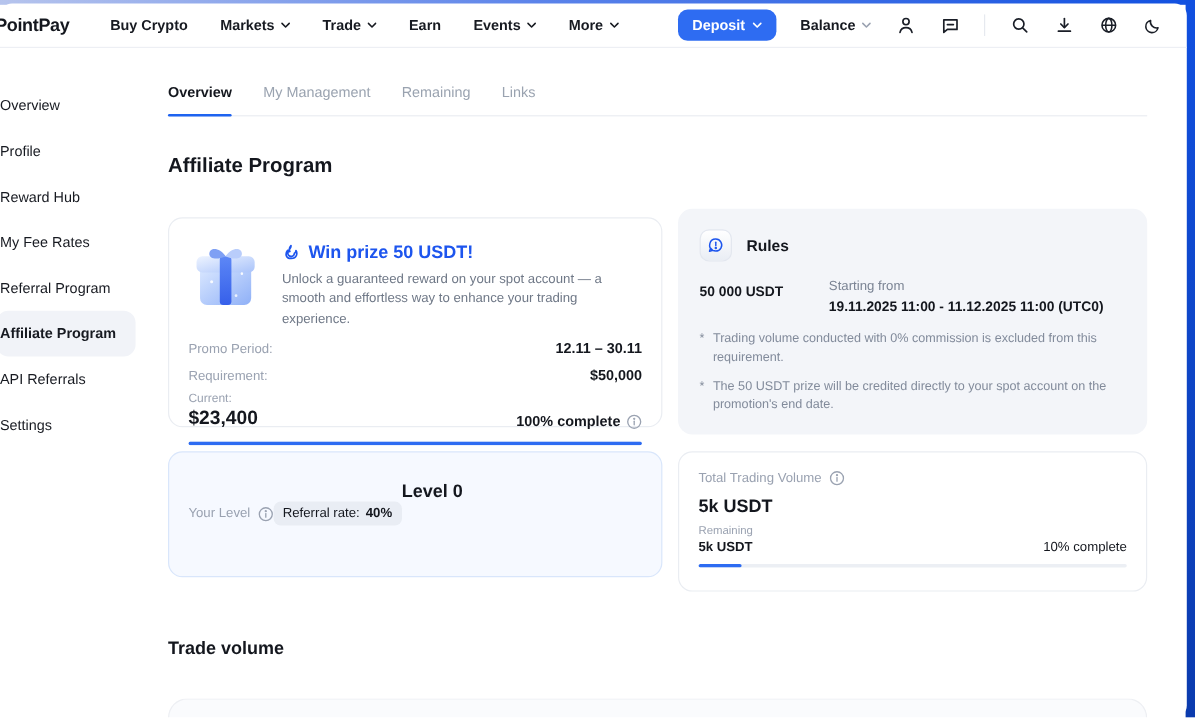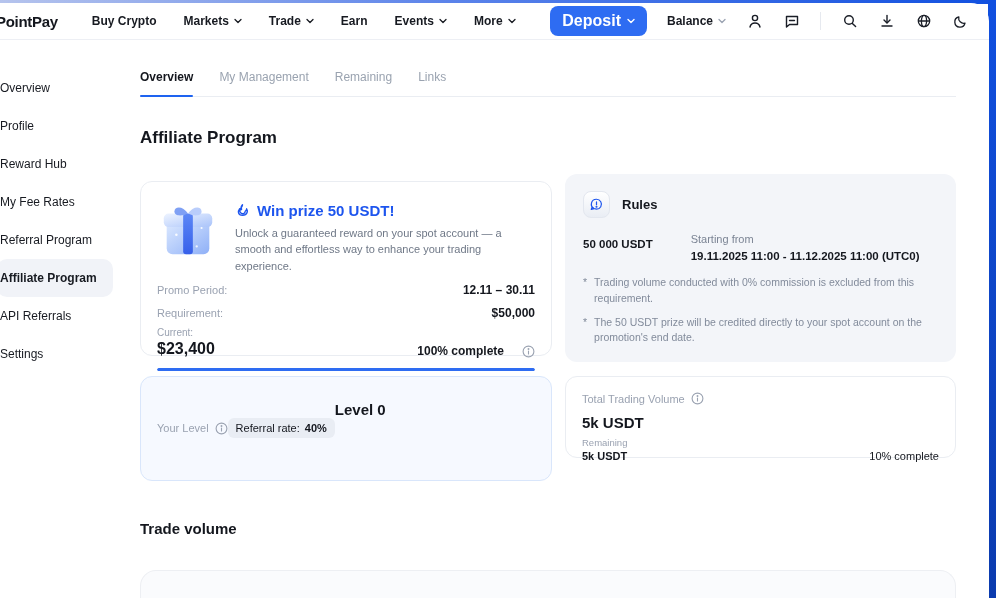--- a/index.html
+++ b/index.html
@@ -6,34 +6,34 @@
   html,body { width:996px; height:598px; overflow:hidden; background:#fff;
     font-family:"Liberation Sans", sans-serif; -webkit-font-smoothing:antialiased; }
   .stage { position:relative; width:996px; height:598px; background:#fff; }
 
   
   .frame-top { position:absolute; top:0; left:0; right:0; height:4px;
     background:linear-gradient(90deg,#b6c4ed 0%,#5b83ea 45%,#1150e0 100%); }
   .frame-right { position:absolute; top:0; right:0; bottom:0; width:8px;
     background:linear-gradient(180deg,#1150e0 0%,#0b3bae 100%); }
   .page { position:absolute; top:3px; left:0; right:7px; bottom:0; background:#fff;
-    border-top-right-radius:18px; overflow:hidden; }
+    border-top-right-radius:18px; overflow:hidden;border-radius:10px; }
 
   
   .topnav { height:37px; display:flex; align-items:center; padding:0 20px 0 0;
     border-bottom:1px solid #edeff4; }
   .logo { font-size:15px; font-weight:700; color:#14171e; letter-spacing:-0.3px; margin-left:-4px; }
   .navlinks { display:flex; align-items:center; gap:27px; margin-left:34px; }
   .navlink { display:flex; align-items:center; gap:5px; font-size:12px; font-weight:600;
     color:#171a21; cursor:pointer; white-space:nowrap; }
   .chev { width:8px; height:8px; flex:0 0 auto; }
   .chev svg { display:block; }
   .nav-right { margin-left:auto; display:flex; align-items:center; gap:20px; }
   .deposit-btn { display:flex; align-items:center; gap:6px; background:#2e6cf2; color:#fff;
-    font-size:16px; font-weight:600; border:none; border-radius:8px; padding:6px 12px; cursor:pointer; }
+    font-size:12px; font-weight:600; border:none; border-radius:8px; padding:6px 12px; cursor:pointer; }
   .balance { display:flex; align-items:center; gap:5px; font-size:12px; font-weight:600;
     color:#171a21; cursor:pointer; }
   .icon-btn { width:17px; height:17px; display:flex; align-items:center; justify-content:center;
     color:#1a1e27; cursor:pointer; }
   .icon-btn svg { display:block; }
   .vdivider { width:1px; height:18px; background:#e6e9ef; }
 
   
   .body-row { position:relative; height:calc(100% - 37px); }
   .sidebar { position:absolute; left:0; top:0; width:140px; padding-top:29px; }
@@ -64,21 +64,21 @@
   .promo-title { display:flex; align-items:center; gap:7px; color:#1d55ee;
     font-size:15px; font-weight:700; }
   .promo-desc { margin-top:6px; font-size:11px; line-height:1.5; color:#6f7887; max-width:310px; }
   .kv-row { display:flex; justify-content:space-between; align-items:baseline; margin-top:9px; }
   .kv-row:first-of-type { margin-top:13px; }
   .kv-label { font-size:11px; color:#9aa2b1; }
   .kv-value { font-size:12px; font-weight:700; color:#14171e; }
   .current-row { display:flex; justify-content:space-between; align-items:flex-end; margin-top:7px; }
   .current-label { font-size:10px; color:#9aa2b1; }
   .current-value { font-size:16px; font-weight:700; color:#14171e; margin-top:2px; }
-  .complete { display:flex; align-items:center; gap:18px; font-size:12px; font-weight:700; color:#14171e; }
+  .complete { display:flex; align-items:center; gap:5px; font-size:12px; font-weight:700; color:#14171e; }
   .info-icon { width:13px; height:13px; color:#9aa2b1; display:inline-flex; }
   .progress { height:3px; border-radius:3px; background:#e8edf5; margin-top:10px; overflow:hidden; }
   .progress-fill { height:100%; border-radius:3px; background:#2e6cf2; }
 
   
   .rules-card { background:#f3f5f9; border-radius:12px; padding:17px 18px 16px; }
   .rules-head { display:flex; align-items:center; gap:12px; }
   .rules-badge { width:27px; height:27px; border-radius:8px; display:flex; align-items:center;
     justify-content:center; background:linear-gradient(180deg,#ffffff,#e9edf4);
     border:1px solid #e3e7ef; color:#1d55ee; }
@@ -87,21 +87,21 @@
   .rules-col-label { font-size:11px; color:#7b8494; }
   .rules-col-value { font-size:11.5px; font-weight:700; color:#14171e; margin-top:5px; }
   .rules-notes { margin-top:13px; }
   .rule-note { display:flex; gap:7px; font-size:10.5px; line-height:1.5; color:#828b9b; margin-top:8px; }
   .rule-note .star { flex:0 0 auto; }
 
   
   .level-card { background:#f6f9ff; border:1px solid #d9e6fb; border-radius:12px;
     padding:15px 16px 16px; height:105px; display:flex; }
   .vol-card { background:#fff; border:1px solid #eaedf2; border-radius:12px;
-    padding:15px 16px 16px; height:82px; display:flex; flex-direction:column; }
+    padding:15px 16px 16px; height:117px; display:flex; flex-direction:column; }
   .card-label-row { display:flex; align-items:center; justify-content:space-between; }
   .card-label { display:flex; align-items:center; gap:6px; font-size:11px; color:#9aa2b1; }
   .rate-badge { background:#e9edf4; border-radius:6px; padding:4px 8px; font-size:11px;
     color:#14171e; display:flex; gap:5px; }
   .rate-badge b { font-weight:700; }
   .big-value { font-size:15px; font-weight:700; color:#14171e; margin-top:9px; }
   .vol-mid { display:flex; justify-content:space-between; align-items:flex-end; margin-top:6px; }
   .remaining-label { font-size:9.5px; color:#9aa2b1; }
   .remaining-value { font-size:11px; font-weight:700; color:#14171e; margin-top:2px; }
   .pct-complete { font-size:11px; font-weight:400; color:#14171e; }

